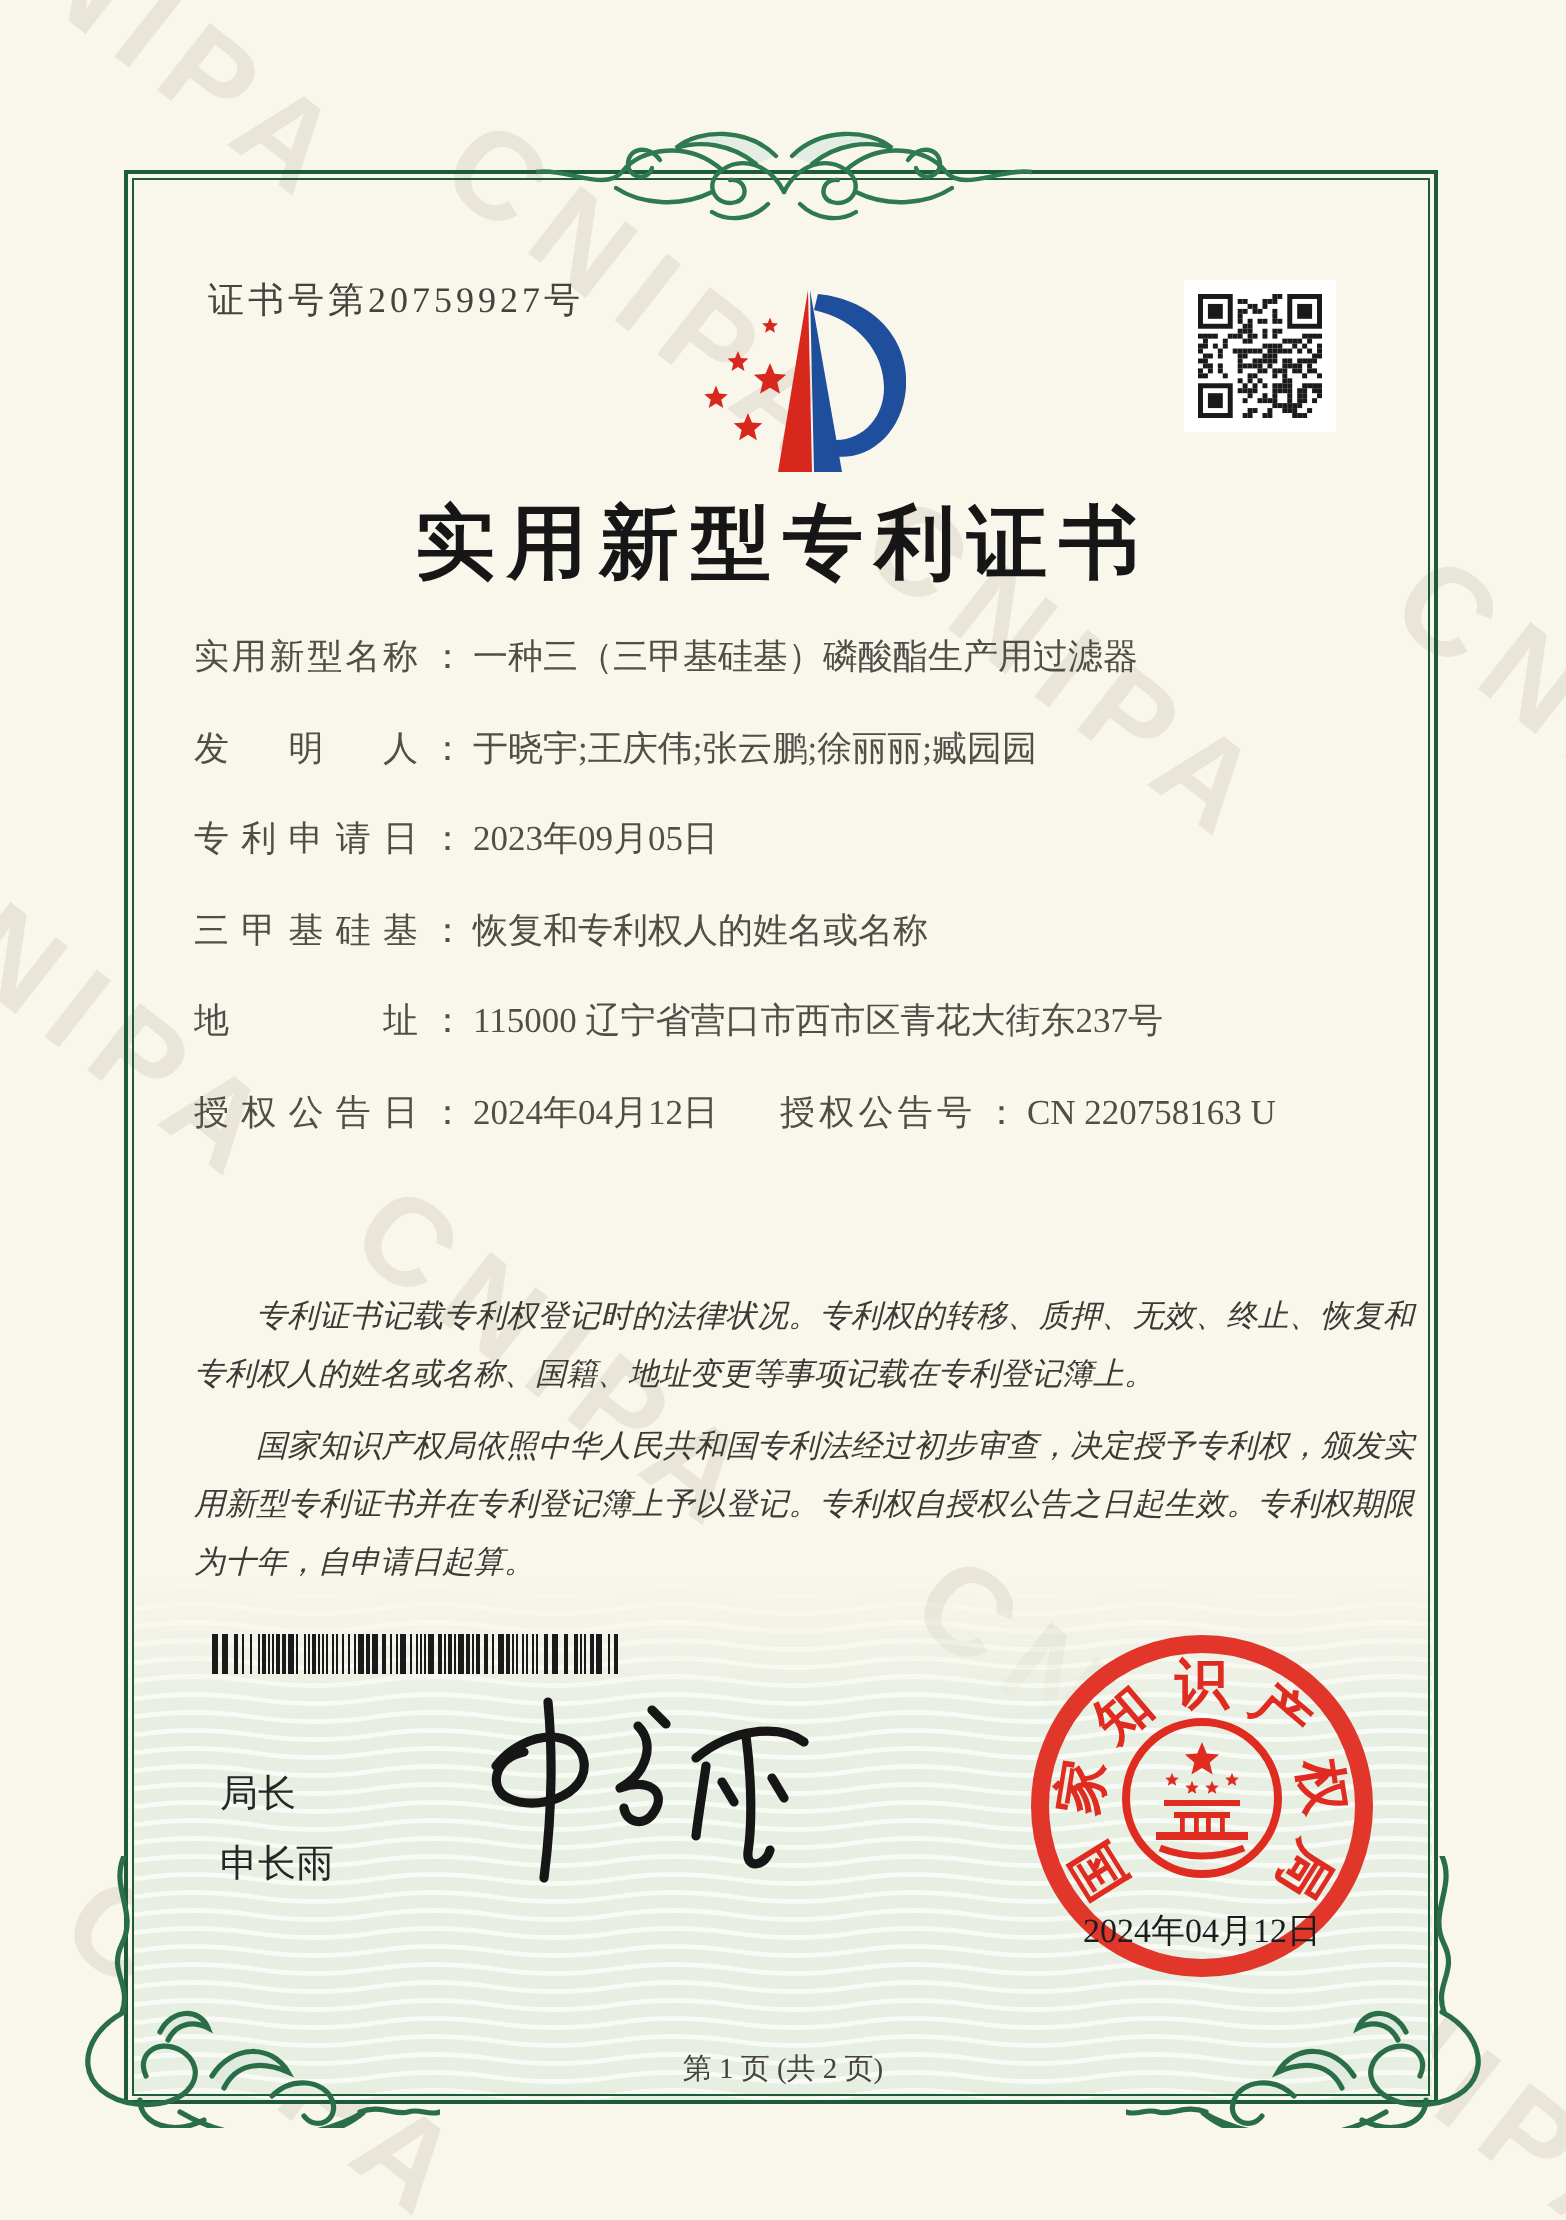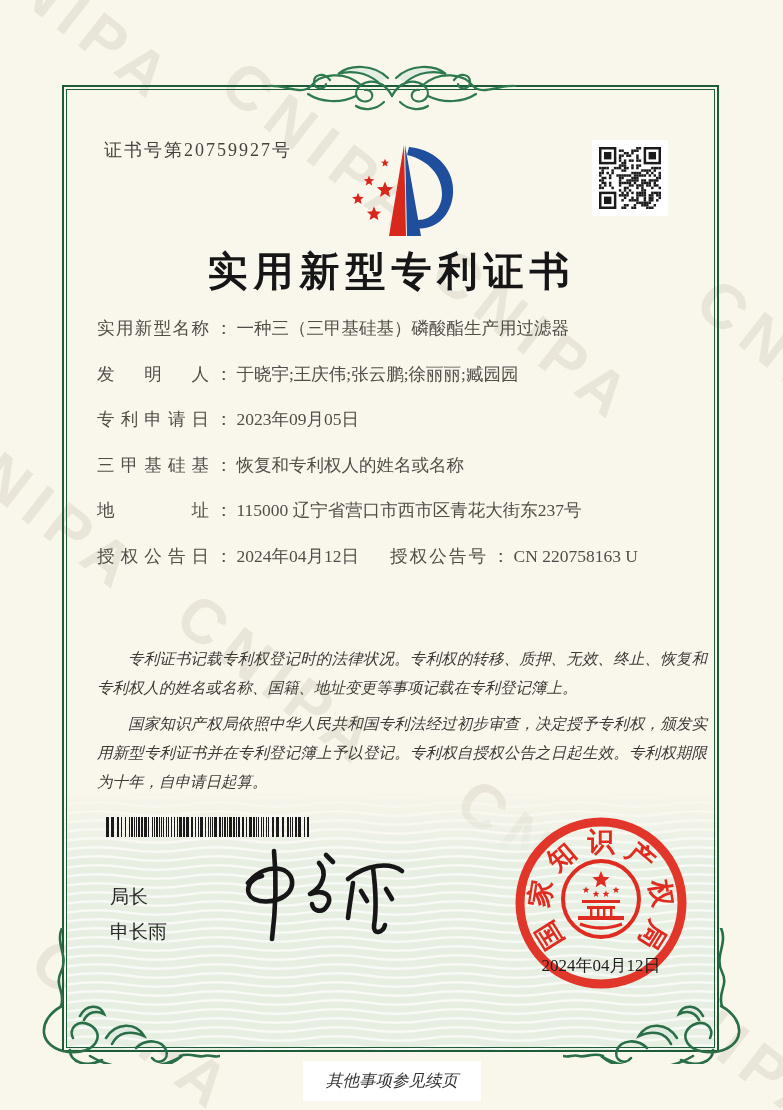--- a/index.html
+++ b/index.html
@@ -515,15 +515,15 @@
         <rect x="-4" y="10" width="2.4" height="7"></rect>
         <rect x="2" y="10" width="2.4" height="7"></rect>
         <rect x="9" y="10" width="2.4" height="7"></rect>
         <rect x="-23" y="17" width="46" height="4"></rect>
         <path d="M-21,25 Q0,33 21,25" fill="none" stroke="#e02b20" stroke-width="3.4"></path>
       </g>
       <text y="68" text-anchor="middle" fill="#1c1c1c" font-size="17" font-family="'Liberation Serif',serif">2024年04月12日</text>
     </g>
   </svg>
 
-  <div class="cont-note">其他事项参见续页</div>
+  <div class="page-num">第 1 页 (共 2 页)</div>
 
 </div>
 
 </body></html>

